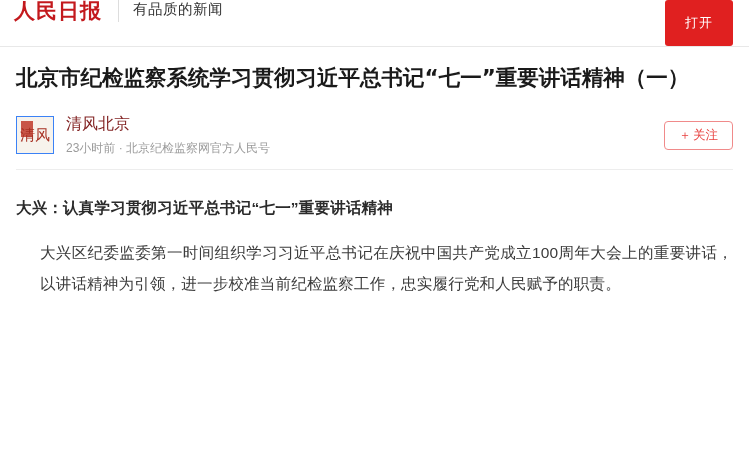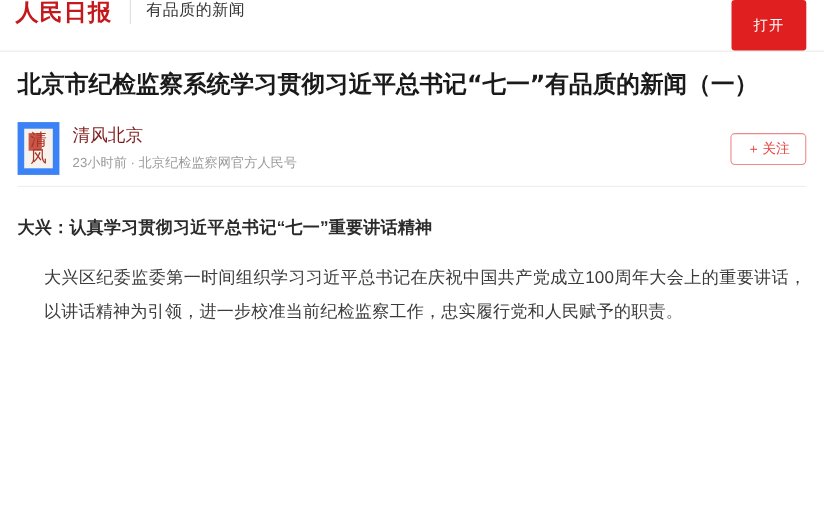--- a/index.html
+++ b/index.html
@@ -86,23 +86,23 @@
 
   
   .author-row {
     display: flex;
     align-items: center;
     margin-top: 20px;
     height: 44px;
   }
   .avatar {
     width: 38px;
-    height: 48px;
+    height: 38px;
     flex: 0 0 38px;
-    border: 6px solid #3b82f6;
+    border: 1px solid #3b82f6;
     box-sizing: border-box;
     background: #f7f3ec;
     position: relative;
     overflow: hidden;
   }
   .avatar .av-glyph {
     position: absolute;
     left: 0; right: 0; top: 50%;
     transform: translateY(-50%);
     text-align: center;
@@ -190,21 +190,21 @@
     <div class="brand-logo">人民日报</div>
     <div class="brand-sep"></div>
     <div class="brand-slogan">有品质的新闻</div>
     <div class="topbar-spacer"></div>
     <button class="open-btn">打开</button>
   </div>
   <div class="topbar-divider"></div>
 
   <div class="article">
 
-    <h1 class="headline">北京市纪检监察系统学习贯彻习近平总书记“七一”有品质的新闻（一）</h1>
+    <h1 class="headline">北京市纪检监察系统学习贯彻习近平总书记“七一”重要讲话精神（一）</h1>
 
     <div class="author-row">
       <div class="avatar">
         <div class="av-seal"></div>
         <div class="av-glyph">清风</div>
       </div>
       <div class="author-text">
         <div class="author-name">清风北京</div>
         <div class="author-meta">23小时前 · 北京纪检监察网官方人民号</div>
       </div>

